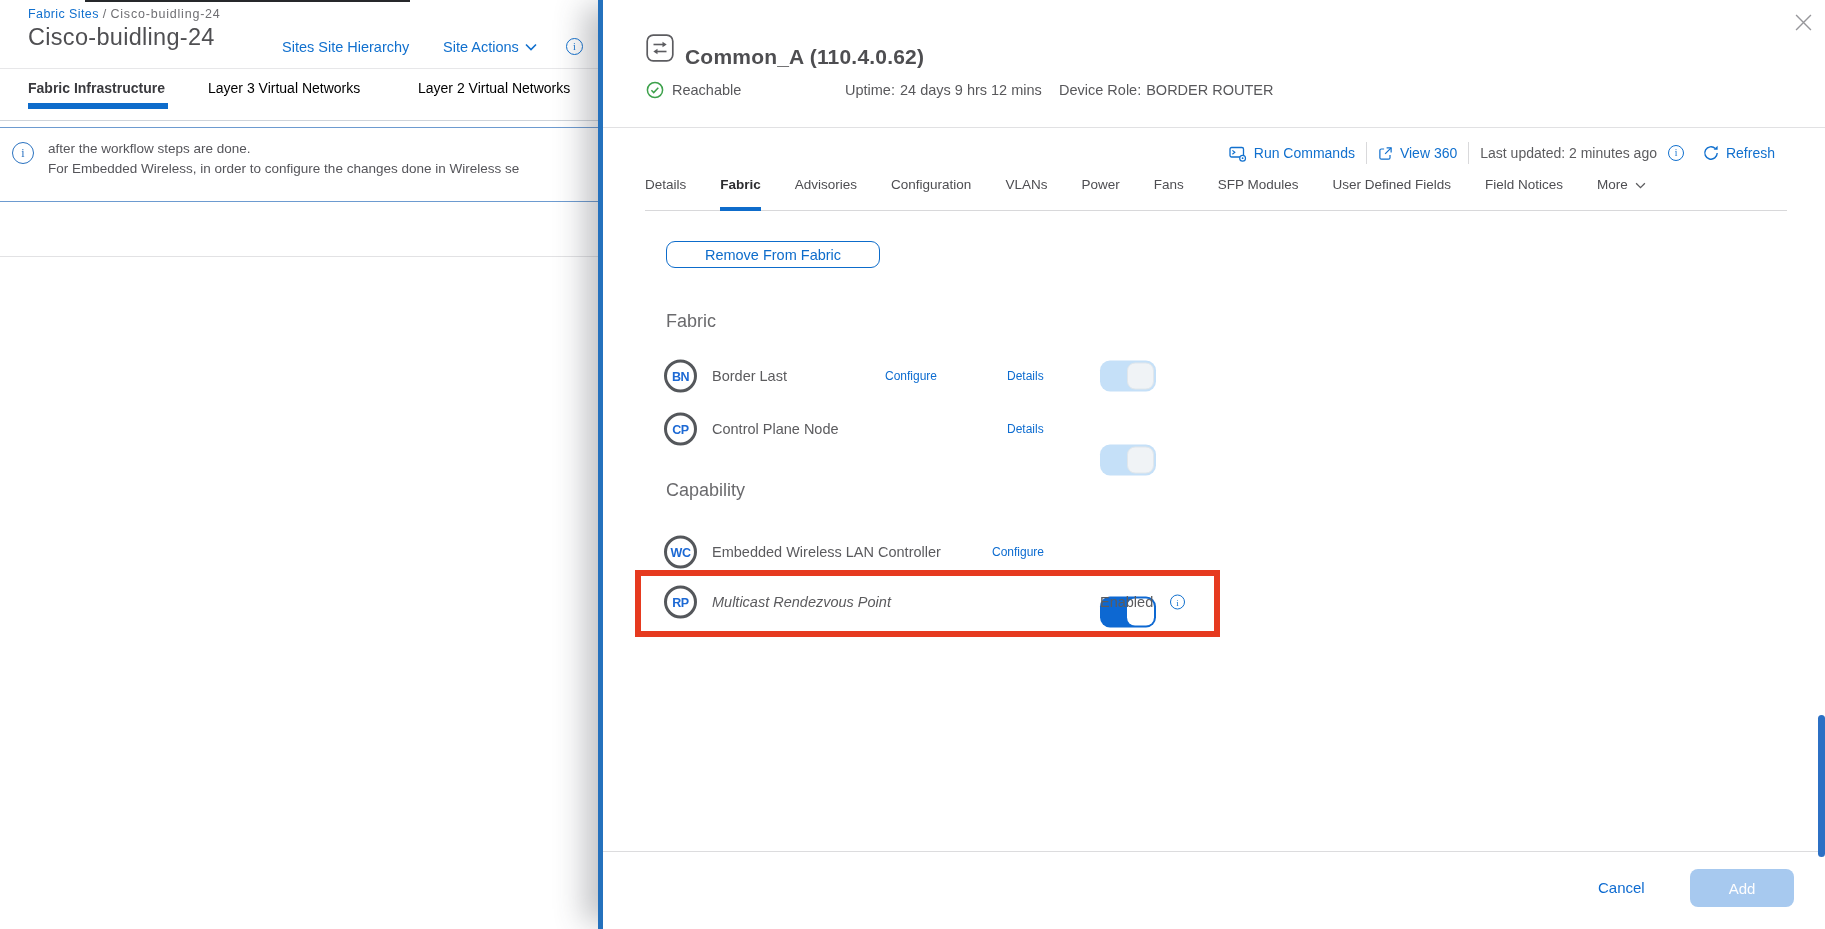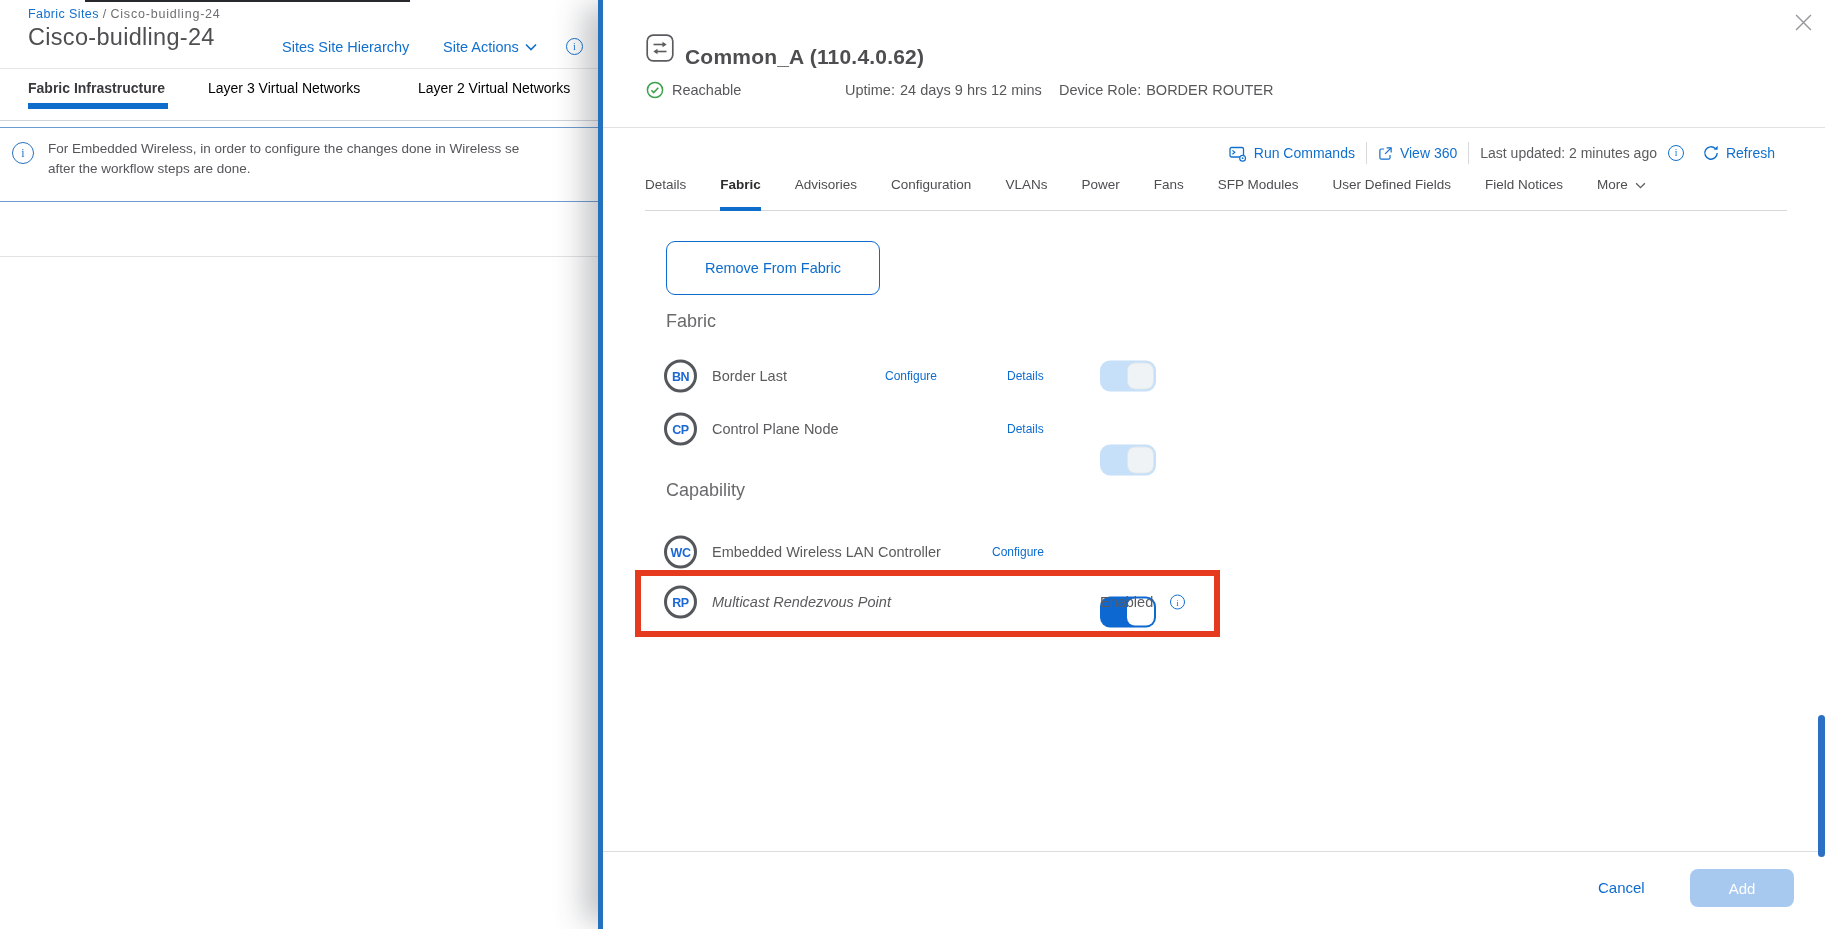--- a/index.html
+++ b/index.html
@@ -58,21 +58,21 @@
   .action-row .info-circle { width:16px; height:16px; font-size:9.5px; }
 
   .ptabs { left:42px; right:38px; top:177px; height:34px; display:flex; gap:34px;
     border-bottom:1px solid #d8d8da; font-size:13.5px; color:#4e4e52; }
   .ptab { padding-bottom:12px; position:relative; cursor:pointer; white-space:nowrap; }
   .ptab.active { color:#2d2d30; font-weight:700; }
   .ptab.active::after { content:""; position:absolute; left:0; right:0; bottom:-1px; height:4px; background:#0e6ccb; }
   .ptab-more { display:flex; align-items:flex-start; gap:7px; }
   .ptab-more svg { margin-top:5px; }
 
-  .remove-btn { left:63px; top:241px; width:214px; height:54px;
+  .remove-btn { left:63px; top:241px; width:214px; height:27px;
     border:1px solid #0d6ccb; border-radius:9px; background:#fff; color:#0d6ccb;
     font-size:14.5px; font-family:inherit; cursor:pointer; }
 
   .section-heading { left:63px; font-size:18px; color:#6a6a6d; font-weight:400; }
   .sh-fabric { top:311px; }
   .sh-capability { top:480px; }
 
   .badge { width:33px; height:33px; border:3.5px solid #54575b; border-radius:50%;
     background:#fff; display:flex; align-items:center; justify-content:center;
     font-size:12.5px; font-weight:700; color:#1c69d4; letter-spacing:-.5px; }
@@ -126,22 +126,22 @@
 
   <div class="abs ltab active" style="left:28px;">Fabric Infrastructure</div>
   <div class="abs ltab" style="left:208px;">Layer 3 Virtual Networks</div>
   <div class="abs ltab" style="left:418px;">Layer 2 Virtual Networks</div>
   <div class="abs ltab-underline"></div>
   <div class="abs ltab-border"></div>
 
   <div class="abs banner">
     <span class="abs info-circle banner-icon">i</span>
     <div class="abs banner-text">
+      <div>after the workflow steps are done.</div>
       <div>For Embedded Wireless, in order to configure the changes done in Wireless se</div>
-      <div>after the workflow steps are done.</div>
     </div>
   </div>
 
   <div class="abs left-line2"></div>
 </div>
 
 <div class="slide-panel">
 
   <div class="abs close-btn">
     <svg width="17" height="17" viewBox="0 0 16 16">

